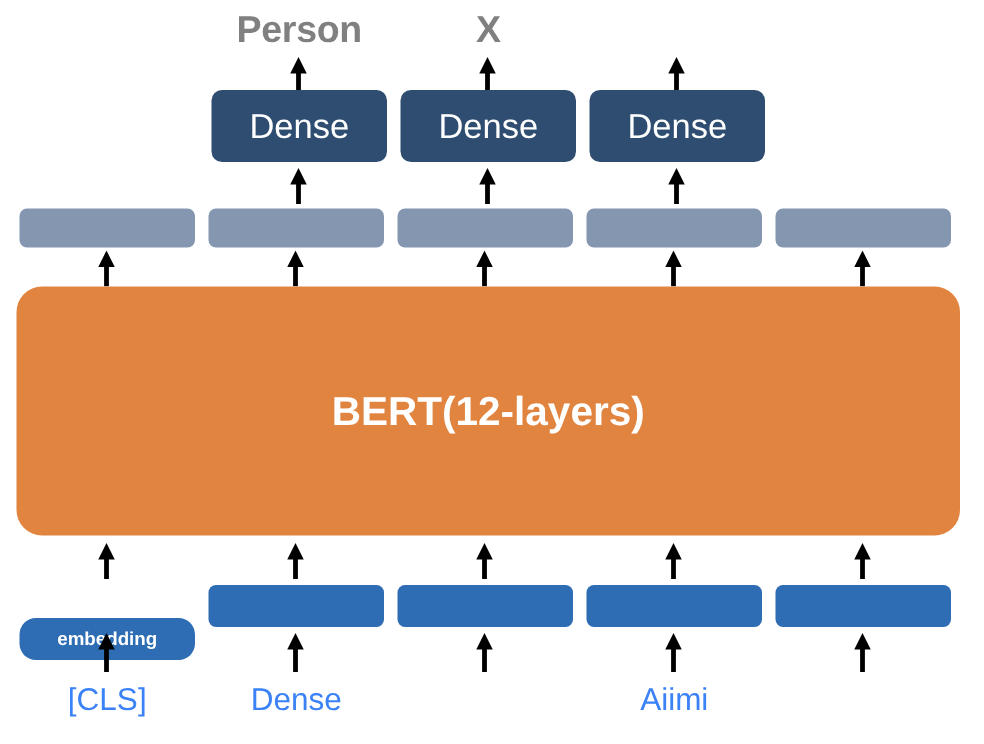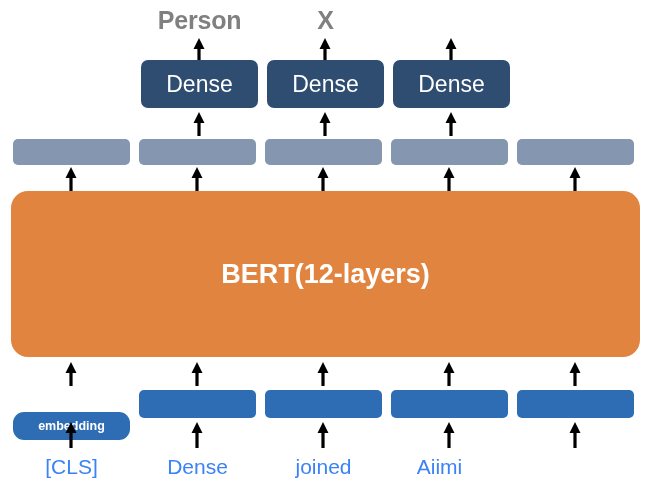--- a/index.html
+++ b/index.html
@@ -234,18 +234,17 @@
   <span class="arrow" style="left:568px; top:422px; height:26px;">
     <svg width="14" height="26" viewBox="0 0 14 26">
       <path d="M7 0 L12.5 11 L8.6 11 L8.6 26 L5.4 26 L5.4 11 L1.5 11 Z" fill="#000000"></path>
     </svg>
   </span>
 
   <div class="node token-label" style="left:13px; top:452px; width:117px; height:28px;">[CLS]</div>
 
   <div class="node token-label" style="left:139px; top:452px; width:117px; height:28px;">Dense</div>
 
-  <div class="node token-label" style="left:265px; top:452px; width:117px; height:28px;">joined</div>
-
-  <div class="node token-label" style="left:381px; top:452px; width:117px; height:28px;">Aiimi</div>
+
+  <div class="node token-label" style="left:391px; top:452px; width:117px; height:28px;">Aiimi</div>
 
 
 </div>
 
 </body></html>

